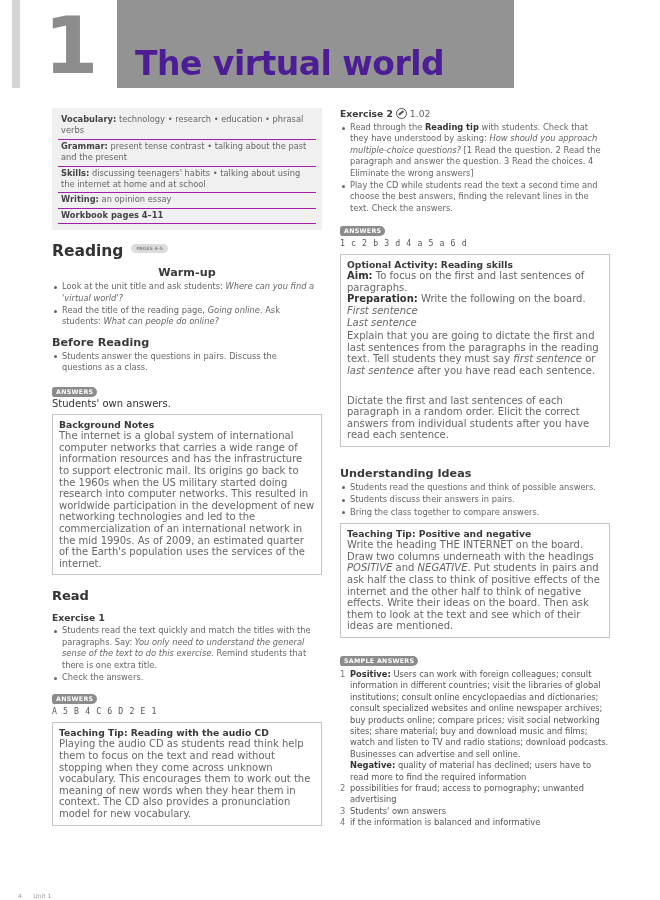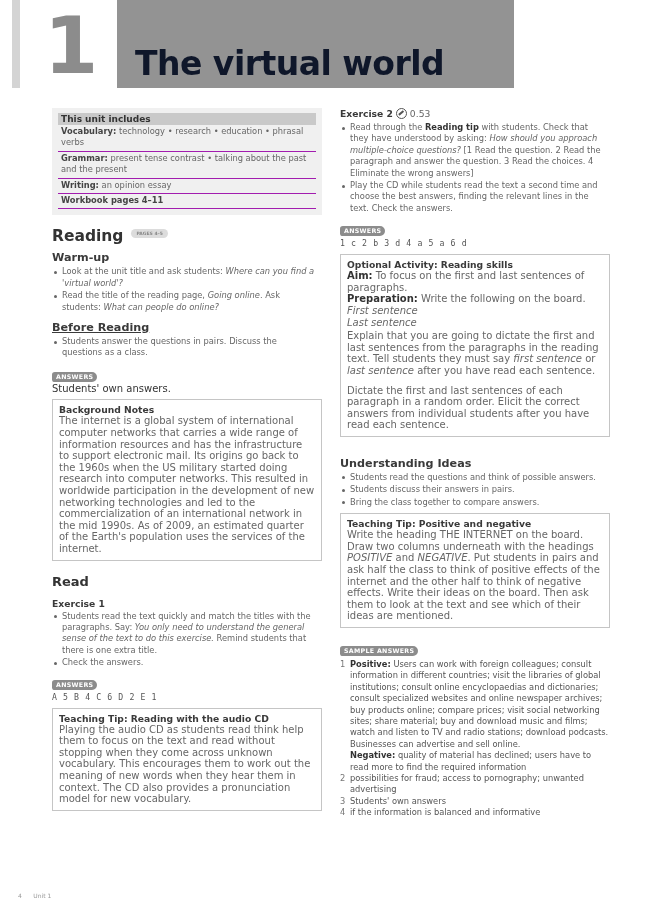--- a/index.html
+++ b/index.html
@@ -4,21 +4,21 @@
 <style>
   html, body { margin:0; padding:0; background:#ffffff; }
   body { width:660px; height:900px; position:relative; overflow:hidden;
          font-family:"DejaVu Sans", "Liberation Sans", sans-serif; color:#444; }
 
   
   .left-bar { position:absolute; left:12px; top:0; width:8px; height:88px; background:#d4d4d4; }
   .unit-num { position:absolute; left:44px; top:6px; font-family:"DejaVu Sans", sans-serif;
               font-weight:bold; font-size:78px; line-height:80px; color:#8c8c8c; letter-spacing:-2px; }
   .title-band { position:absolute; left:117px; top:0; width:397px; height:88px; background:#939393; }
-  .title-band .title { position:absolute; left:18px; bottom:4px; color:#0f172a; font-family:"DejaVu Sans", sans-serif;
+  .title-band .title { position:absolute; left:18px; bottom:4px; color:#4c1d95; font-family:"DejaVu Sans", sans-serif;
               font-weight:bold; font-size:33px; line-height:40px; letter-spacing:-0.5px; }
 
   .col { position:absolute; top:108px; width:270px; }
   .col-left { left:52px; }
   .col-right { left:340px; }
 
   .p { font-size:10px; line-height:11.6px; color:#555; }
   .p i { font-style:italic; }
   b { color:#333; }
 
@@ -61,37 +61,37 @@
 
 <div class="left-bar"></div>
 <div class="unit-num">1</div>
 <div class="title-band">
   <div class="title">The virtual world</div>
 </div>
 
 <div class="col col-left">
 
   <div class="unit-box">
-    <div class="hd">This unit includes</div>
     <div class="row"><b>Vocabulary:</b> <span>technology • research • education • phrasal verbs</span></div>
     <div class="row"><b>Grammar:</b> <span>present tense contrast • talking about the past and the present</span></div>
+    <div class="row"><b>Skills:</b> <span>discussing teenagers' habits • talking about using the internet at home and at school</span></div>
     <div class="row"><b>Writing:</b> <span>an opinion essay</span></div>
     <div class="row"><b>Workbook pages 4–11</b></div>
   </div>
 
   <div style="margin-top:12px;">
     <h2><span>Reading</span><span class="pages-badge">PAGES 4–5</span></h2>
 
-    <h3 style="margin-top:6px;">Warm-up</h3>
+    <h3 style="margin-top:6px;text-align:center;">Warm-up</h3>
     <ul class="bul">
       <li><span>Look at the unit title and ask students: </span><i>Where can you find a 'virtual world'?</i></li>
       <li><span>Read the title of the reading page, </span><i>Going online</i><span>. Ask students: </span><i>What can people do online?</i></li>
     </ul>
 
-    <h3 style="margin-top:8px;text-decoration:underline;">Before Reading</h3>
+    <h3 style="margin-top:8px;">Before Reading</h3>
     <ul class="bul">
       <li>Students answer the questions in pairs. Discuss the questions as a class.</li>
     </ul>
     <div style="margin-top:5px;"><span class="ans-badge">ANSWERS</span></div>
     <div class="p" style="color:#333;">Students' own answers.</div>
 
     <div class="box" style="margin-top:5px;">
       <h4>Background Notes</h4>
       <div class="p">The internet is a global system of international computer networks that carries a wide range of information resources and has the infrastructure to support electronic mail. Its origins go back to the 1960s when the US military started doing research into computer networks. This resulted in worldwide participation in the development of new networking technologies and led to the commercialization of an international network in the mid 1990s. As of 2009, an estimated quarter of the Earth's population uses the services of the internet.</div>
     </div>
@@ -108,36 +108,36 @@
     <div class="ans-line">A 5  B 4  C 6  D 2  E 1</div>
 
     <div class="box" style="margin-top:6px;">
       <h4>Teaching Tip: Reading with the audio CD</h4>
       <div class="p">Playing the audio CD as students read think help them to focus on the text and read without stopping when they come across unknown vocabulary. This encourages them to work out the meaning of new words when they hear them in context. The CD also provides a pronunciation model for new vocabulary.</div>
     </div>
   </div>
 </div>
 
 <div class="col col-right">
-  <h4><span>Exercise 2</span><span class="cd-icon"></span><span style="font-weight:normal;color:#666;">0.53</span></h4>
+  <h4><span>Exercise 2</span><span class="cd-icon"></span><span style="font-weight:normal;color:#666;">1.02</span></h4>
   <ul class="bul">
     <li><span>Read through the </span><b>Reading tip</b><span> with students. Check that they have understood by asking: </span><i>How should you approach multiple-choice questions?</i><span> [1 Read the question. 2 Read the paragraph and answer the question. 3 Read the choices. 4 Eliminate the wrong answers]</span></li>
     <li>Play the CD while students read the text a second time and choose the best answers, finding the relevant lines in the text. Check the answers.</li>
   </ul>
   <div style="margin-top:4px;"><span class="ans-badge">ANSWERS</span></div>
   <div class="ans-line">1 c  2 b  3 d  4 a  5 a  6 d</div>
 
   <div class="box" style="margin-top:6px;">
     <h4>Optional Activity: Reading skills</h4>
     <div class="p"><b>Aim:</b> <span>To focus on the first and last sentences of paragraphs.</span></div>
     <div class="p"><b>Preparation:</b> <span>Write the following on the board.</span></div>
     <div class="p"><i>First sentence</i></div>
     <div class="p"><i>Last sentence</i></div>
     <div class="p" style="margin-top:2px;"><span>Explain that you are going to dictate the first and last sentences from the paragraphs in the reading text. Tell students they must say </span><i>first sentence</i><span> or </span><i>last sentence</i><span> after you have read each sentence.</span></div>
-    <div class="p" style="margin-top:8px;">Dictate the first and last sentences of each paragraph in a random order. Elicit the correct answers from individual students after you have read each sentence.</div>
+    <div class="p" style="margin-top:18px;">Dictate the first and last sentences of each paragraph in a random order. Elicit the correct answers from individual students after you have read each sentence.</div>
   </div>
 
   <h3 style="margin-top:20px;">Understanding Ideas</h3>
   <ul class="bul">
     <li>Students read the questions and think of possible answers.</li>
     <li>Students discuss their answers in pairs.</li>
     <li>Bring the class together to compare answers.</li>
   </ul>
 
   <div class="box" style="margin-top:5px;">

